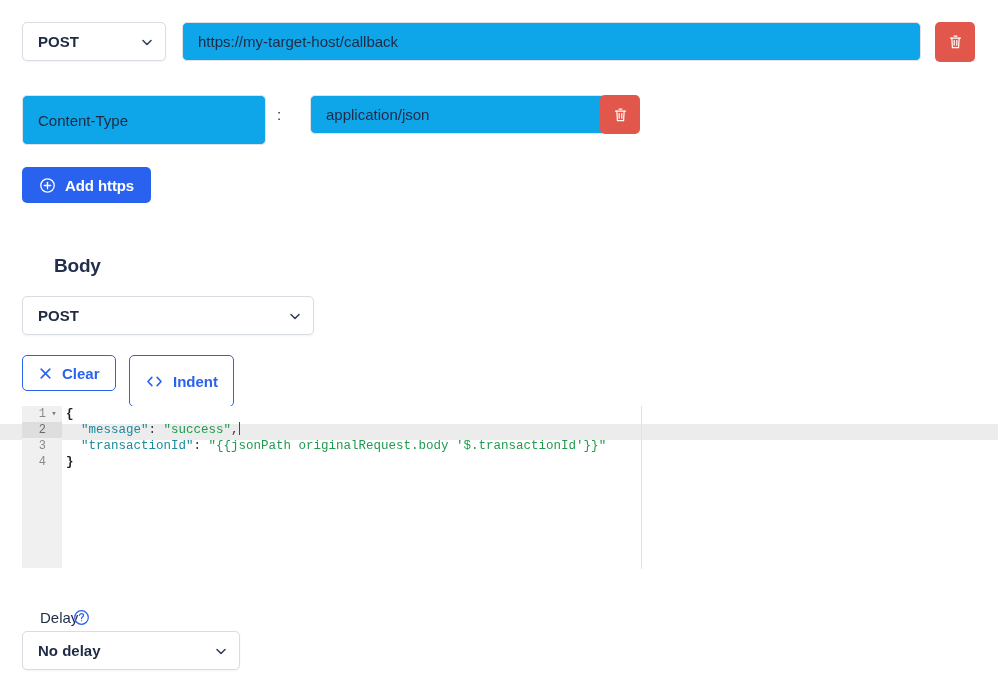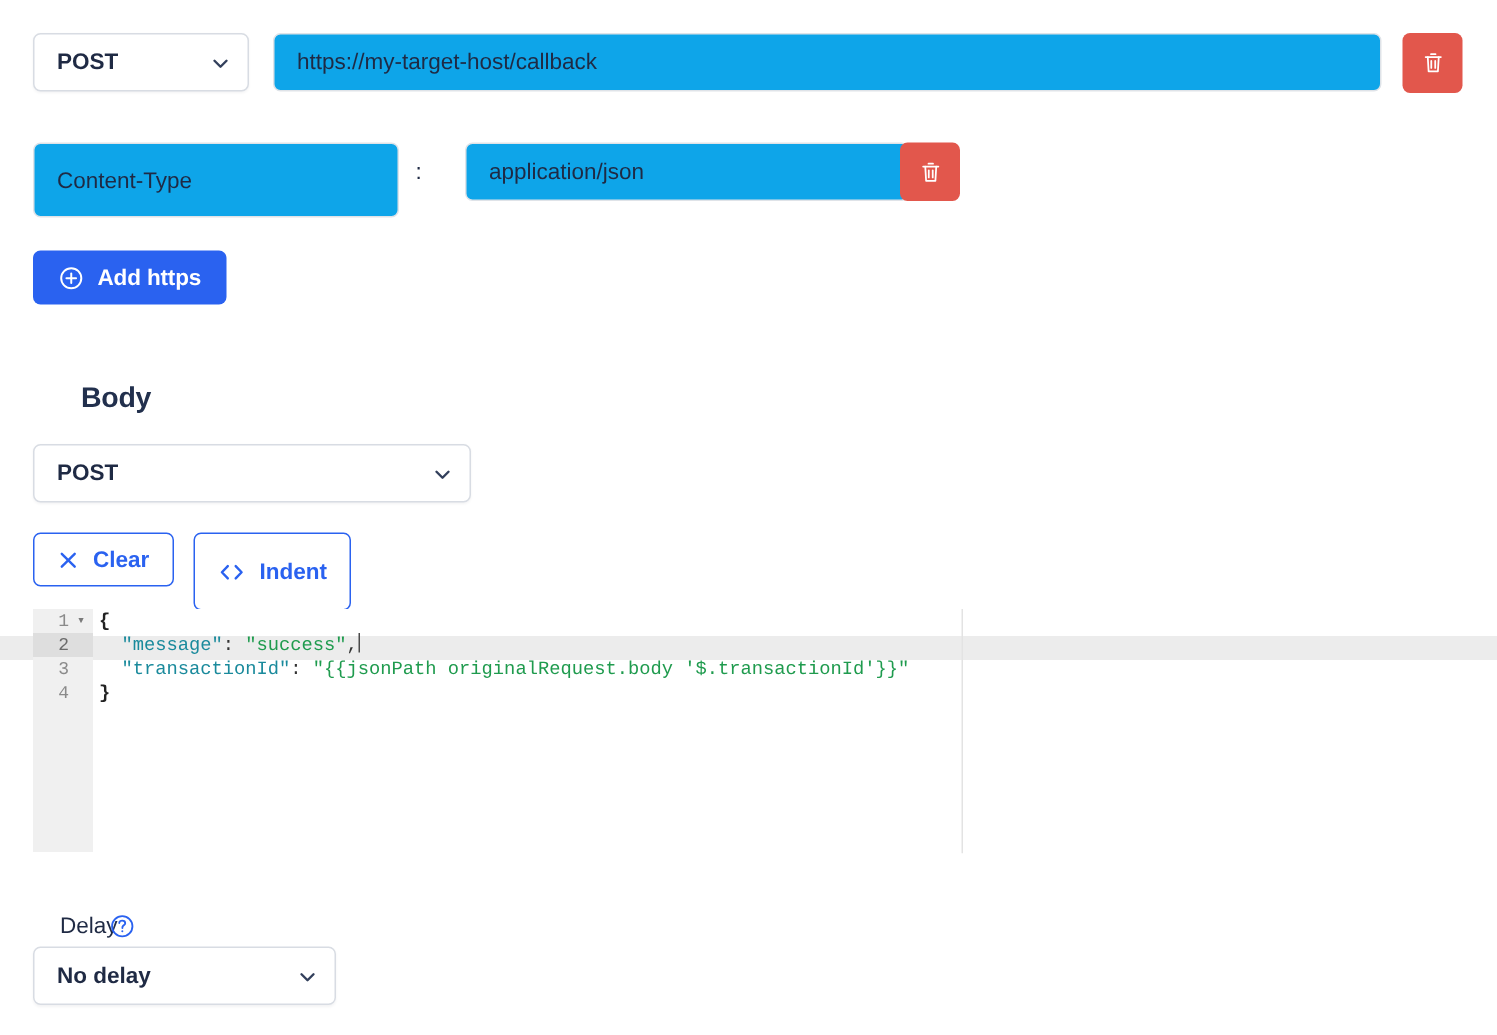--- a/index.html
+++ b/index.html
@@ -323,20 +323,20 @@
 <div class="field-label" style="left:22px; top:609px;margin-left:18px;">Delay</div>
 
 <span class="help-icon" style="left:73px; top:609px;">
   <svg width="17" height="17" viewBox="0 0 18 18" fill="none" stroke="#2a62f0" stroke-width="1.3" stroke-linecap="round" stroke-linejoin="round">
     <circle cx="9" cy="9" r="7.2"></circle>
     <path d="M6.9 6.7 C6.9 5.6 7.8 5 9 5 C10.2 5 11.1 5.7 11.1 6.8 C11.1 7.9 9.9 8.2 9.4 8.9 C9.1 9.3 9.1 9.8 9.1 10.3"></path>
     <circle cx="9.05" cy="12.5" r="0.72" fill="#2a62f0" stroke="none"></circle>
   </svg>
 </span>
 
-<div class="select-box" style="left:22px; top:631px; width:202px; height:39px;">
+<div class="select-box" style="left:22px; top:631px; width:218px; height:39px;">
   <span class="sel-label">No delay</span>
   <span class="chev">
     <svg width="14" height="14" viewBox="0 0 14 14" fill="none" stroke="#33405c" stroke-width="1.6" stroke-linecap="round" stroke-linejoin="round">
         <path d="M3 5.5 L7 9.5 L11 5.5"></path>
       </svg>
   </span>
 </div>
 
 </body></html>

